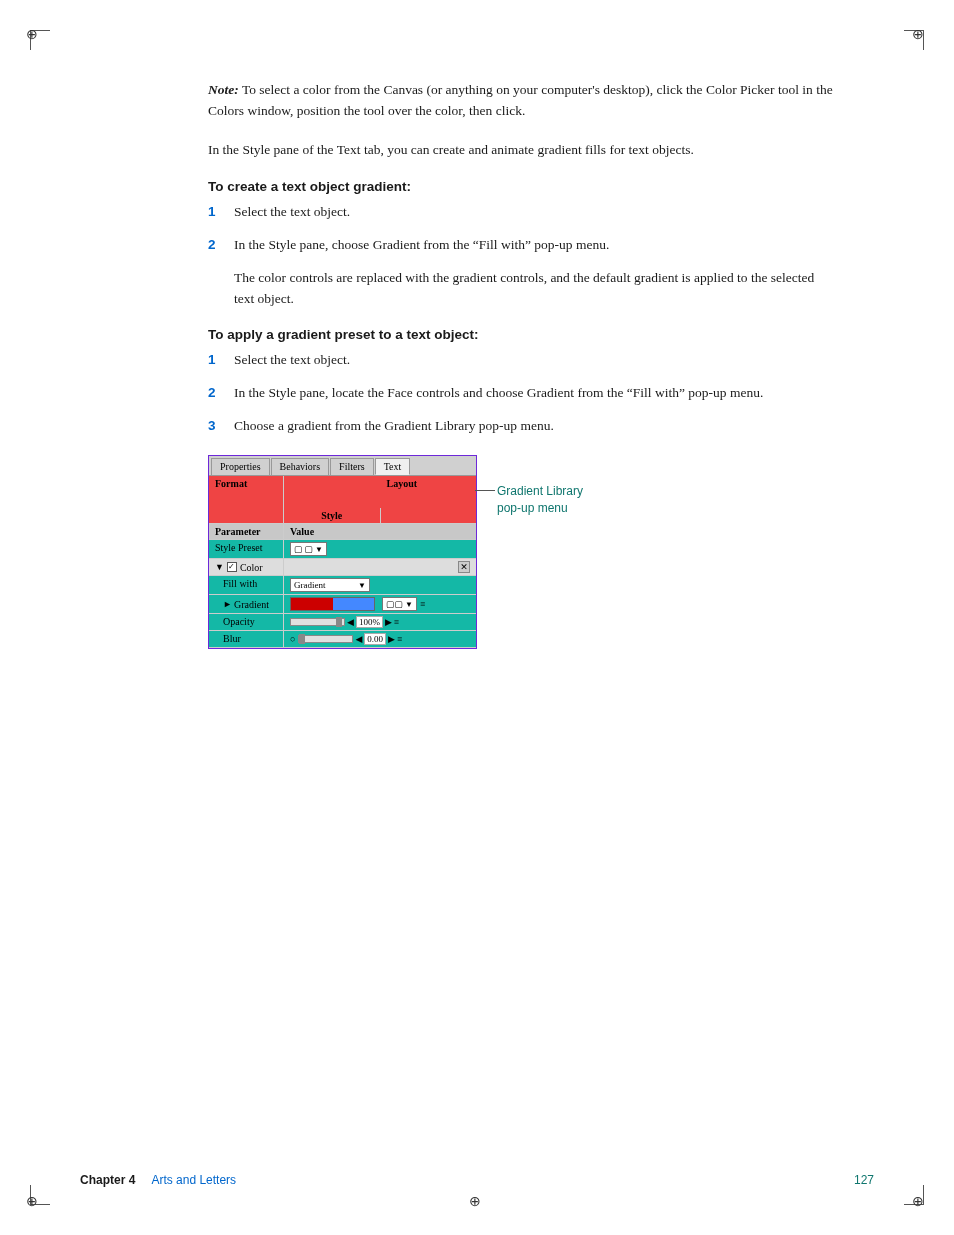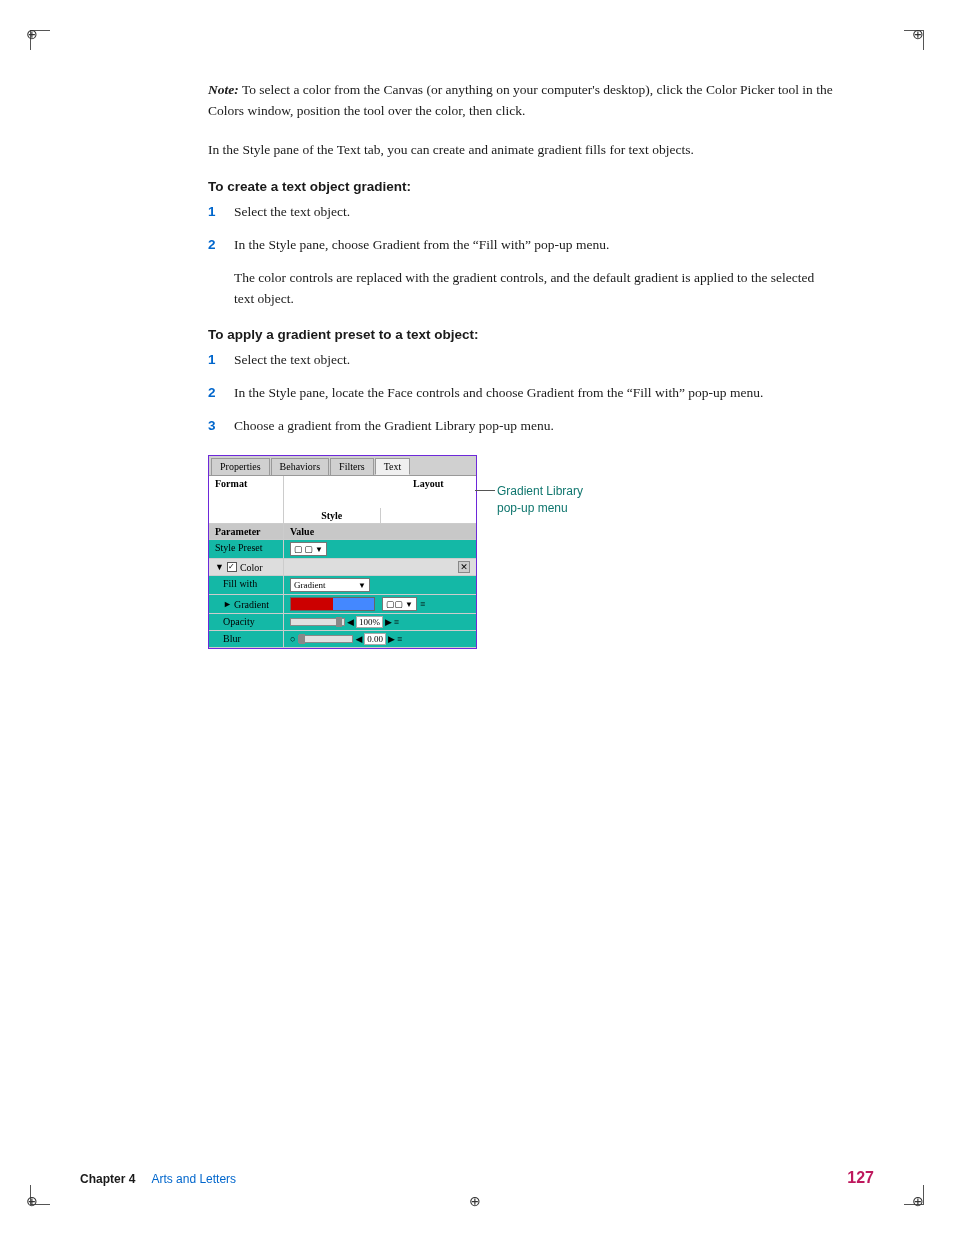--- a/index.html
+++ b/index.html
@@ -162,21 +162,21 @@
       border-bottom: 1px solid #f0f0f0;
     }
 
     .panel-row {
       display: flex;
       border-bottom: 1px solid #ccc;
       background: #14b8a6;
     }
 
     .panel-row.header-row {
-      background: #ffffff;
+      background: #ef4444;
     }
 
     .panel-cell {
       padding: 2px 6px;
       font-size: 10px;
       flex: 1;
       border-right: 1px solid #ccc;
     }
 
     .panel-cell:last-child {
@@ -278,23 +278,23 @@
     }
 
     .footer-link {
       color: #0066cc;
       text-decoration: none;
     }
 
     .footer-page {
       margin-left: auto;
       font-family: Arial, Helvetica, sans-serif;
-      font-size: 16px;
-      font-weight: bold;
-      color: #be185d;
+      font-size: 12px;
+      font-weight: normal;
+      color: #0f766e;
     }
 
     .checkbox-icon {
       border: 1px solid #555;
       width: 10px;
       height: 10px;
       display: inline-block;
       background: #fff;
       vertical-align: middle;
       position: relative;
@@ -396,21 +396,21 @@
         <div class="panel-tabs">
           <div class="panel-tab">Properties</div>
           <div class="panel-tab">Behaviors</div>
           <div class="panel-tab">Filters</div>
           <div class="panel-tab active">Text</div>
         </div>
 
         <div class="panel-row header-row">
           <div class="panel-cell bold" style="flex:0 0 75px;">Format</div>
           <div class="panel-cell bold" style="flex:1; text-align:center;margin-top:32px;">Style</div>
-          <div class="panel-cell bold" style="flex:1; text-align:center;">Layout</div>
+          <div class="panel-cell bold" style="flex:1; text-align:left;">Layout</div>
         </div>
 
         <div class="panel-row" style="background:#c8c8c8;">
           <div class="panel-cell bold" style="flex:0 0 75px;">Parameter</div>
           <div class="panel-cell bold">Value</div>
         </div>
 
         <div class="panel-row">
           <div class="panel-cell" style="flex:0 0 75px;">Style Preset</div>
           <div class="panel-cell">

